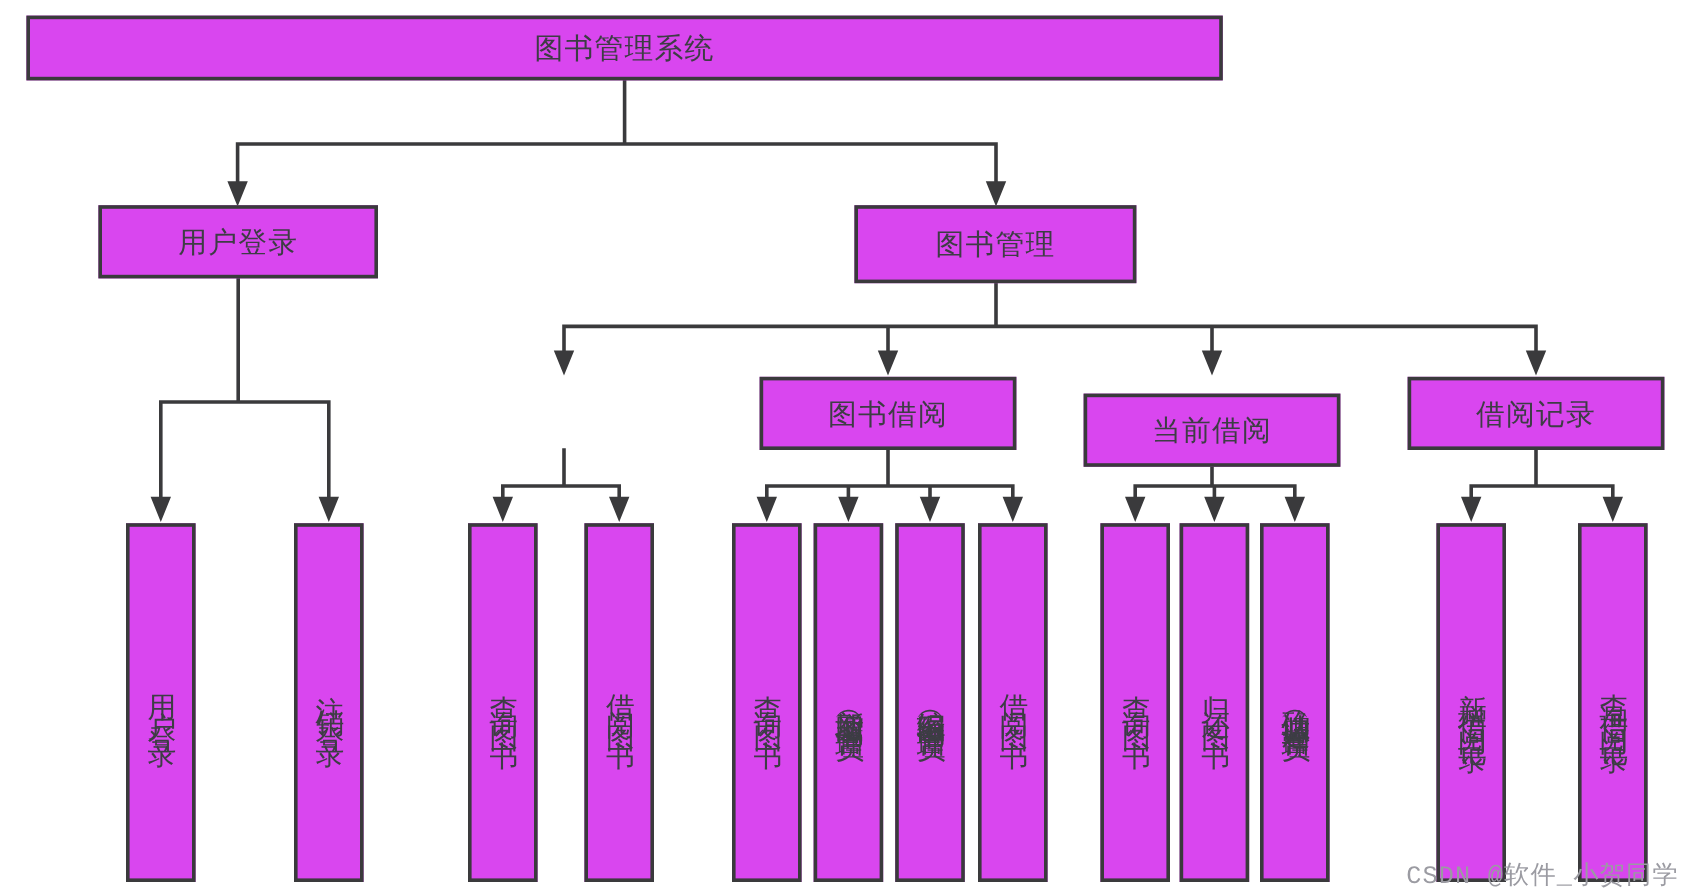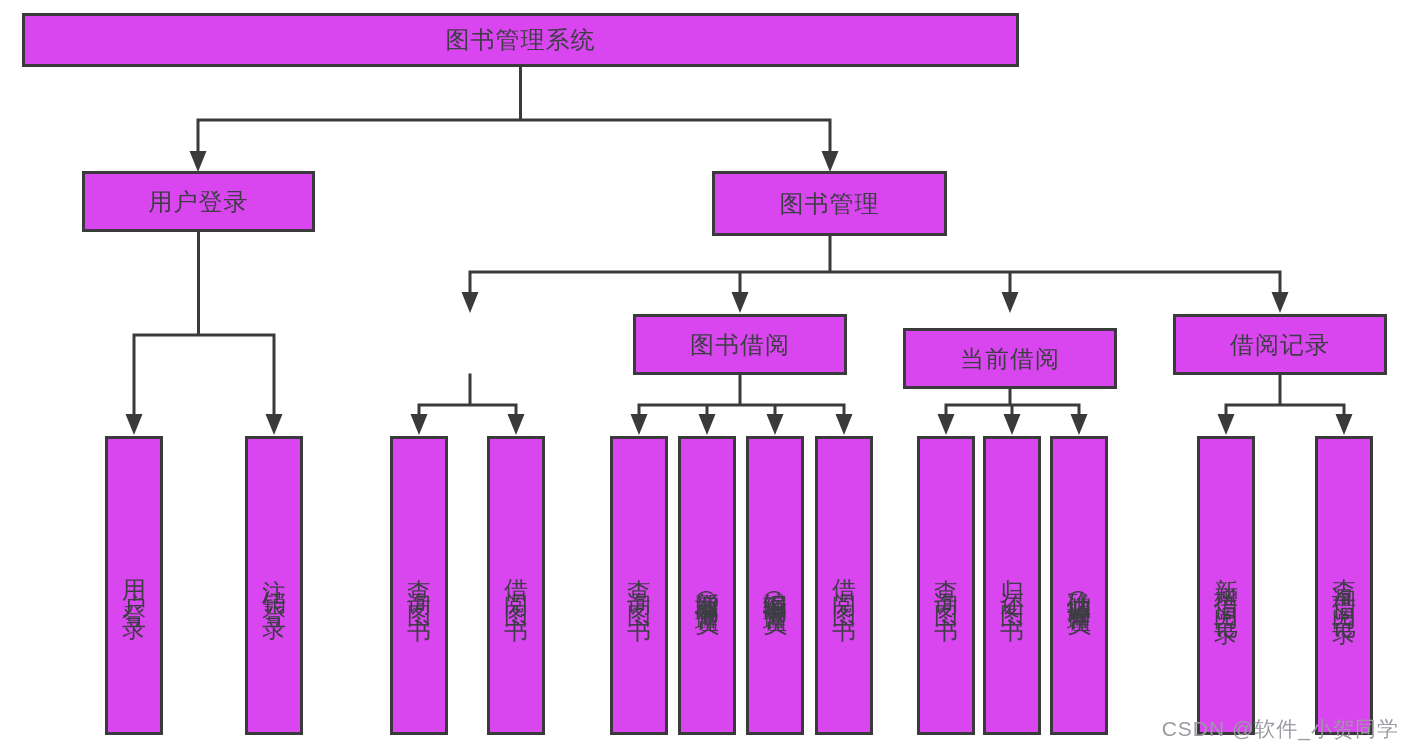--- a/index.html
+++ b/index.html
@@ -59,20 +59,21 @@
   #l-11 { left: 1197px; }
   #l-12 { left: 1315px; }
   .watermark {
     position: absolute;
     right: 6px;
     bottom: 4px;
     font-size: 21px;
     color: #9b9ba2;
     letter-spacing: 1px;
     white-space: nowrap;
+    font-family: Liberation Mono, monospace;
   }
 </style>
 </head>
 <body>
 
 <div class="canvas">
 
   <svg class="wires" viewBox="0 0 1405 747" xmlns="http://www.w3.org/2000/svg">
     <path fill="none" stroke="#3a3a3c" stroke-width="3" stroke-linecap="square" d="
       M520.5 67 V120

